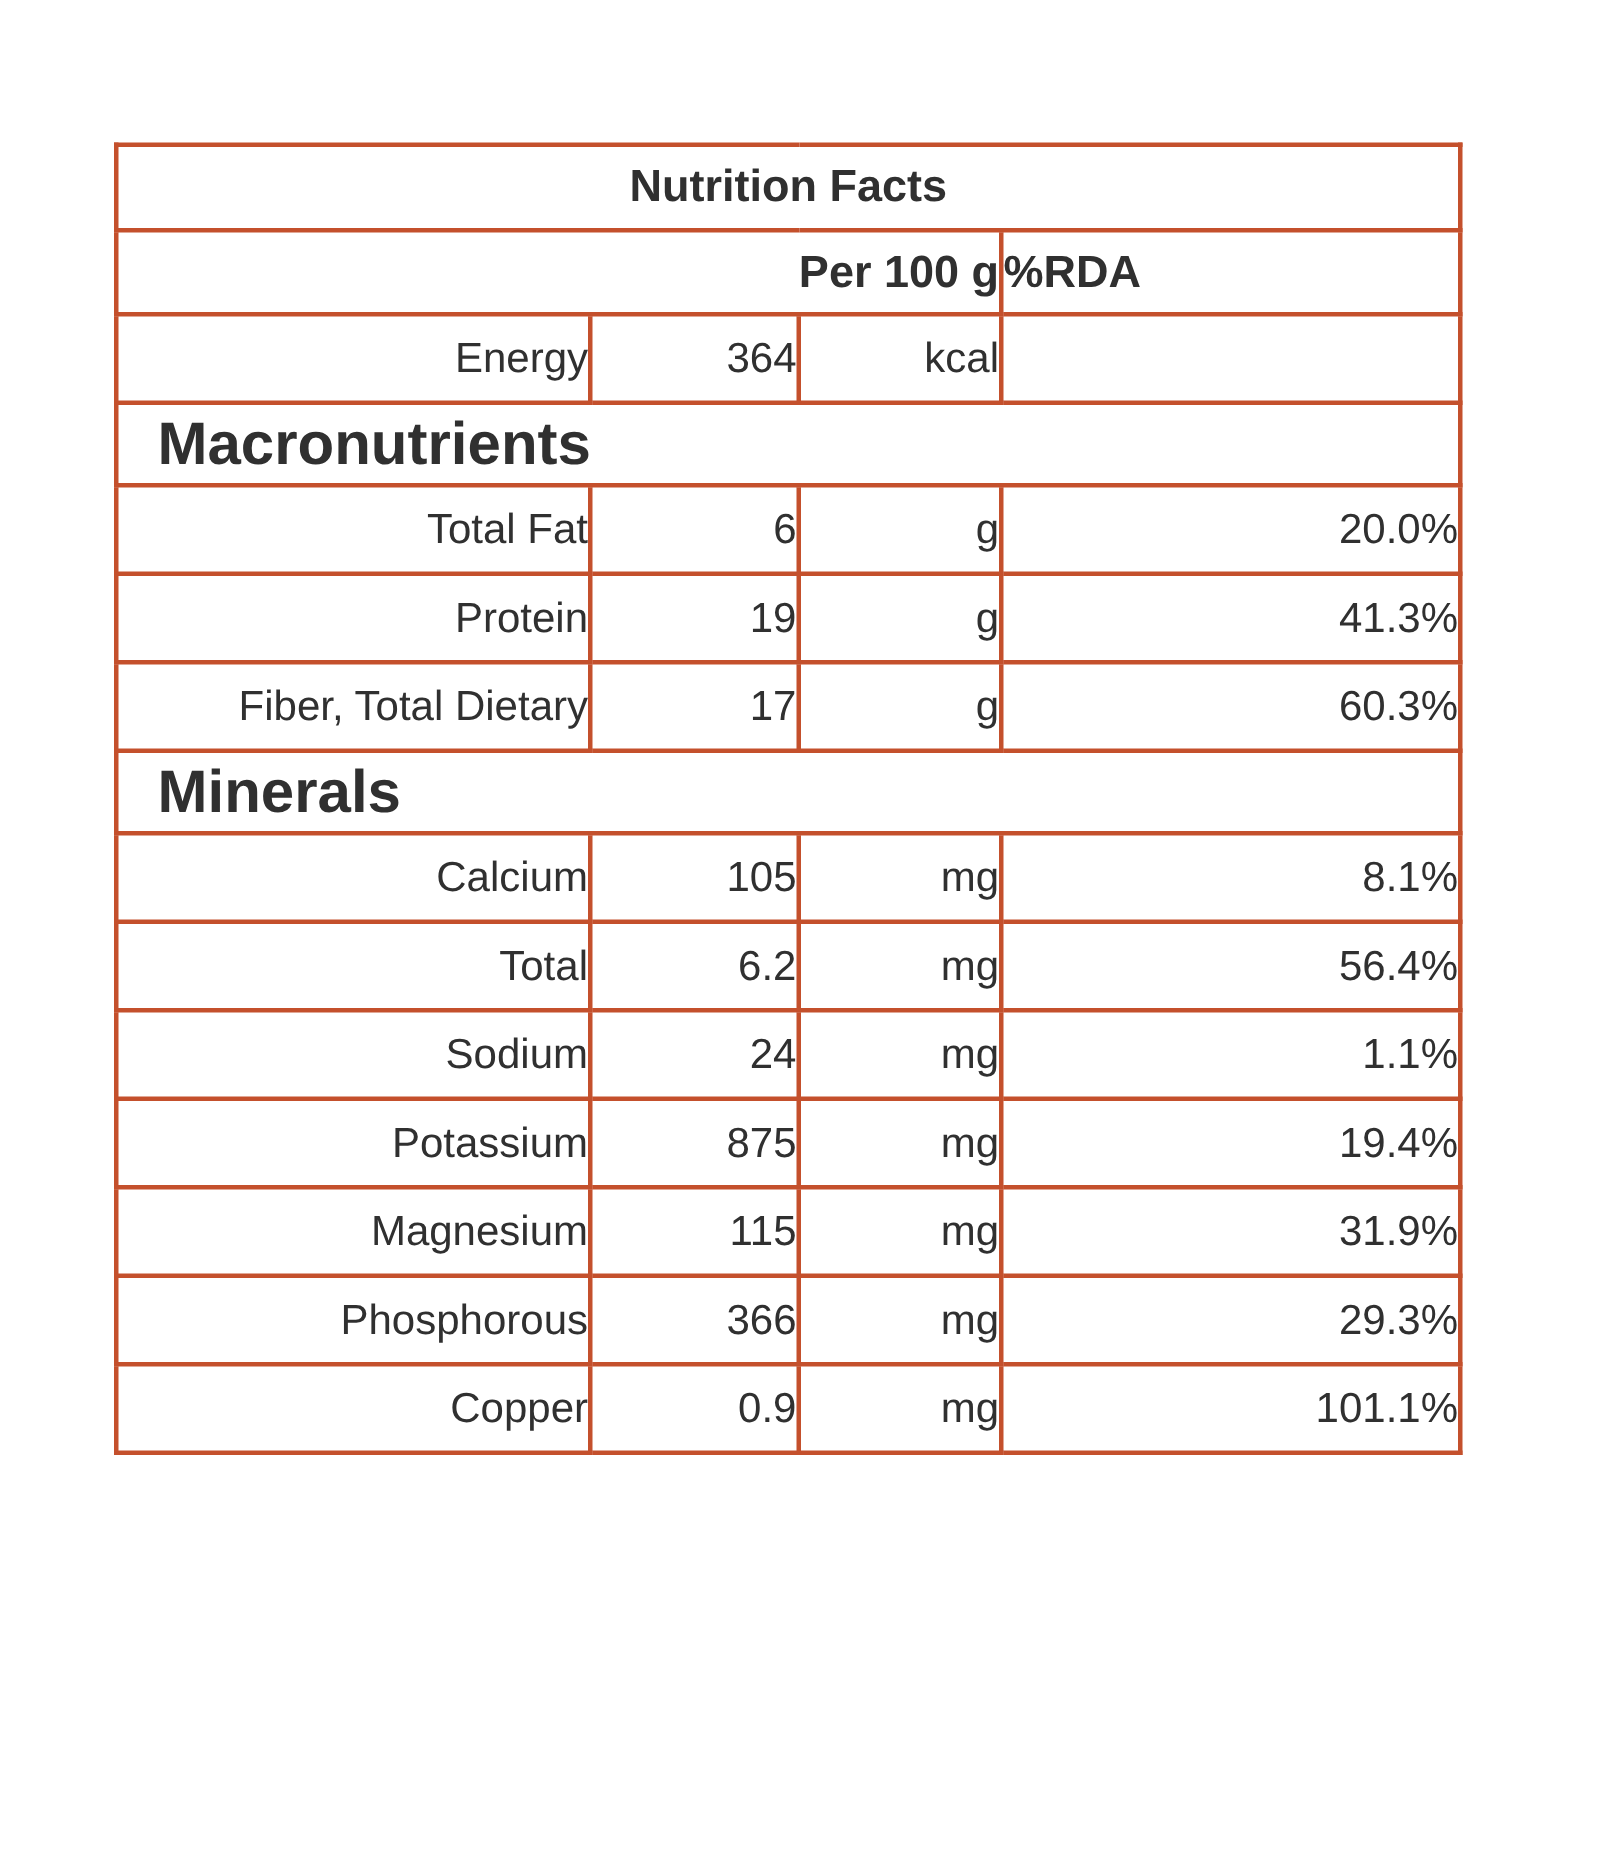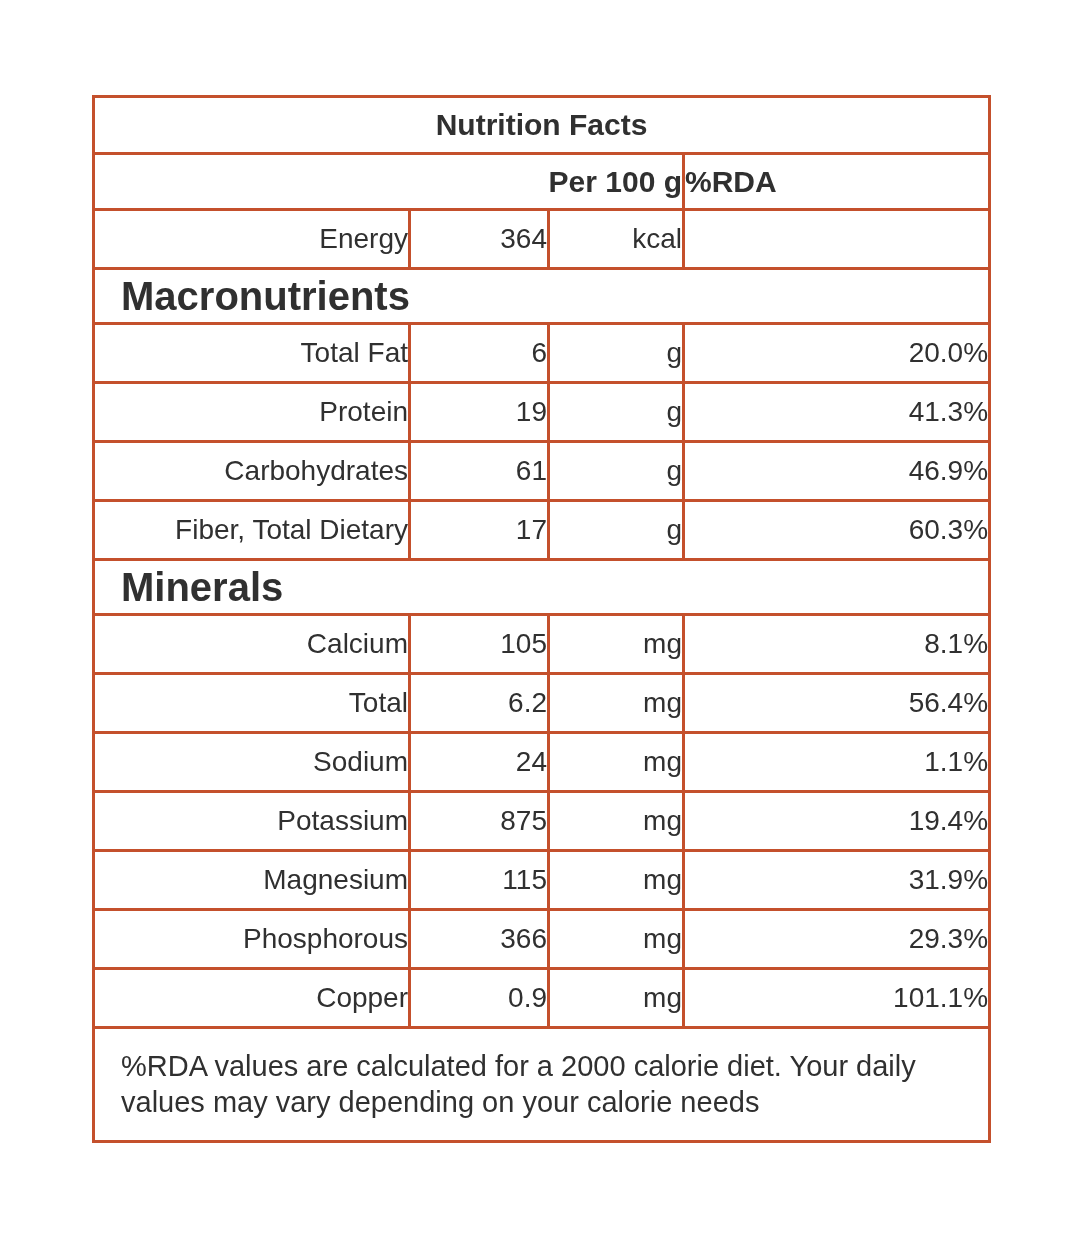--- a/index.html
+++ b/index.html
@@ -16,21 +16,21 @@
   }
   .sheet {
     position: relative;
     width: 1080px;
     height: 1250px;
     background: var(--page-bg);
     overflow: hidden;
   }
   table.nutrition {
     position: absolute;
-    left: 92px;
+    left: 76px;
     top: 95px;
     width: 896px;
     border-collapse: collapse;
     table-layout: fixed;
   }
   td {
     border: 3px solid var(--border);
     font-size: 28px;
     color: var(--text);
     padding: 0;
@@ -109,26 +109,20 @@
       <td class="c-unit">g</td>
       <td class="c-rda">20.0%</td>
     </tr>
     <tr class="row-data">
       <td class="c-name">Protein</td>
       <td class="c-val">19</td>
       <td class="c-unit">g</td>
       <td class="c-rda">41.3%</td>
     </tr>
     <tr class="row-data">
-      <td class="c-name">Carbohydrates</td>
-      <td class="c-val">61</td>
-      <td class="c-unit">g</td>
-      <td class="c-rda">46.9%</td>
-    </tr>
-    <tr class="row-data">
       <td class="c-name">Fiber, Total Dietary</td>
       <td class="c-val">17</td>
       <td class="c-unit">g</td>
       <td class="c-rda">60.3%</td>
     </tr>
 
     <tr class="row-section">
       <td colspan="4">Minerals</td>
     </tr>
 
@@ -168,18 +162,15 @@
       <td class="c-unit">mg</td>
       <td class="c-rda">29.3%</td>
     </tr>
     <tr class="row-data">
       <td class="c-name">Copper</td>
       <td class="c-val">0.9</td>
       <td class="c-unit">mg</td>
       <td class="c-rda">101.1%</td>
     </tr>
 
-    <tr class="row-foot">
-      <td colspan="4">%RDA values are calculated for a 2000 calorie diet. Your daily values may vary depending on your calorie needs</td>
-    </tr>
   </tbody>
     </table>
 </div>
 
 </body></html>

